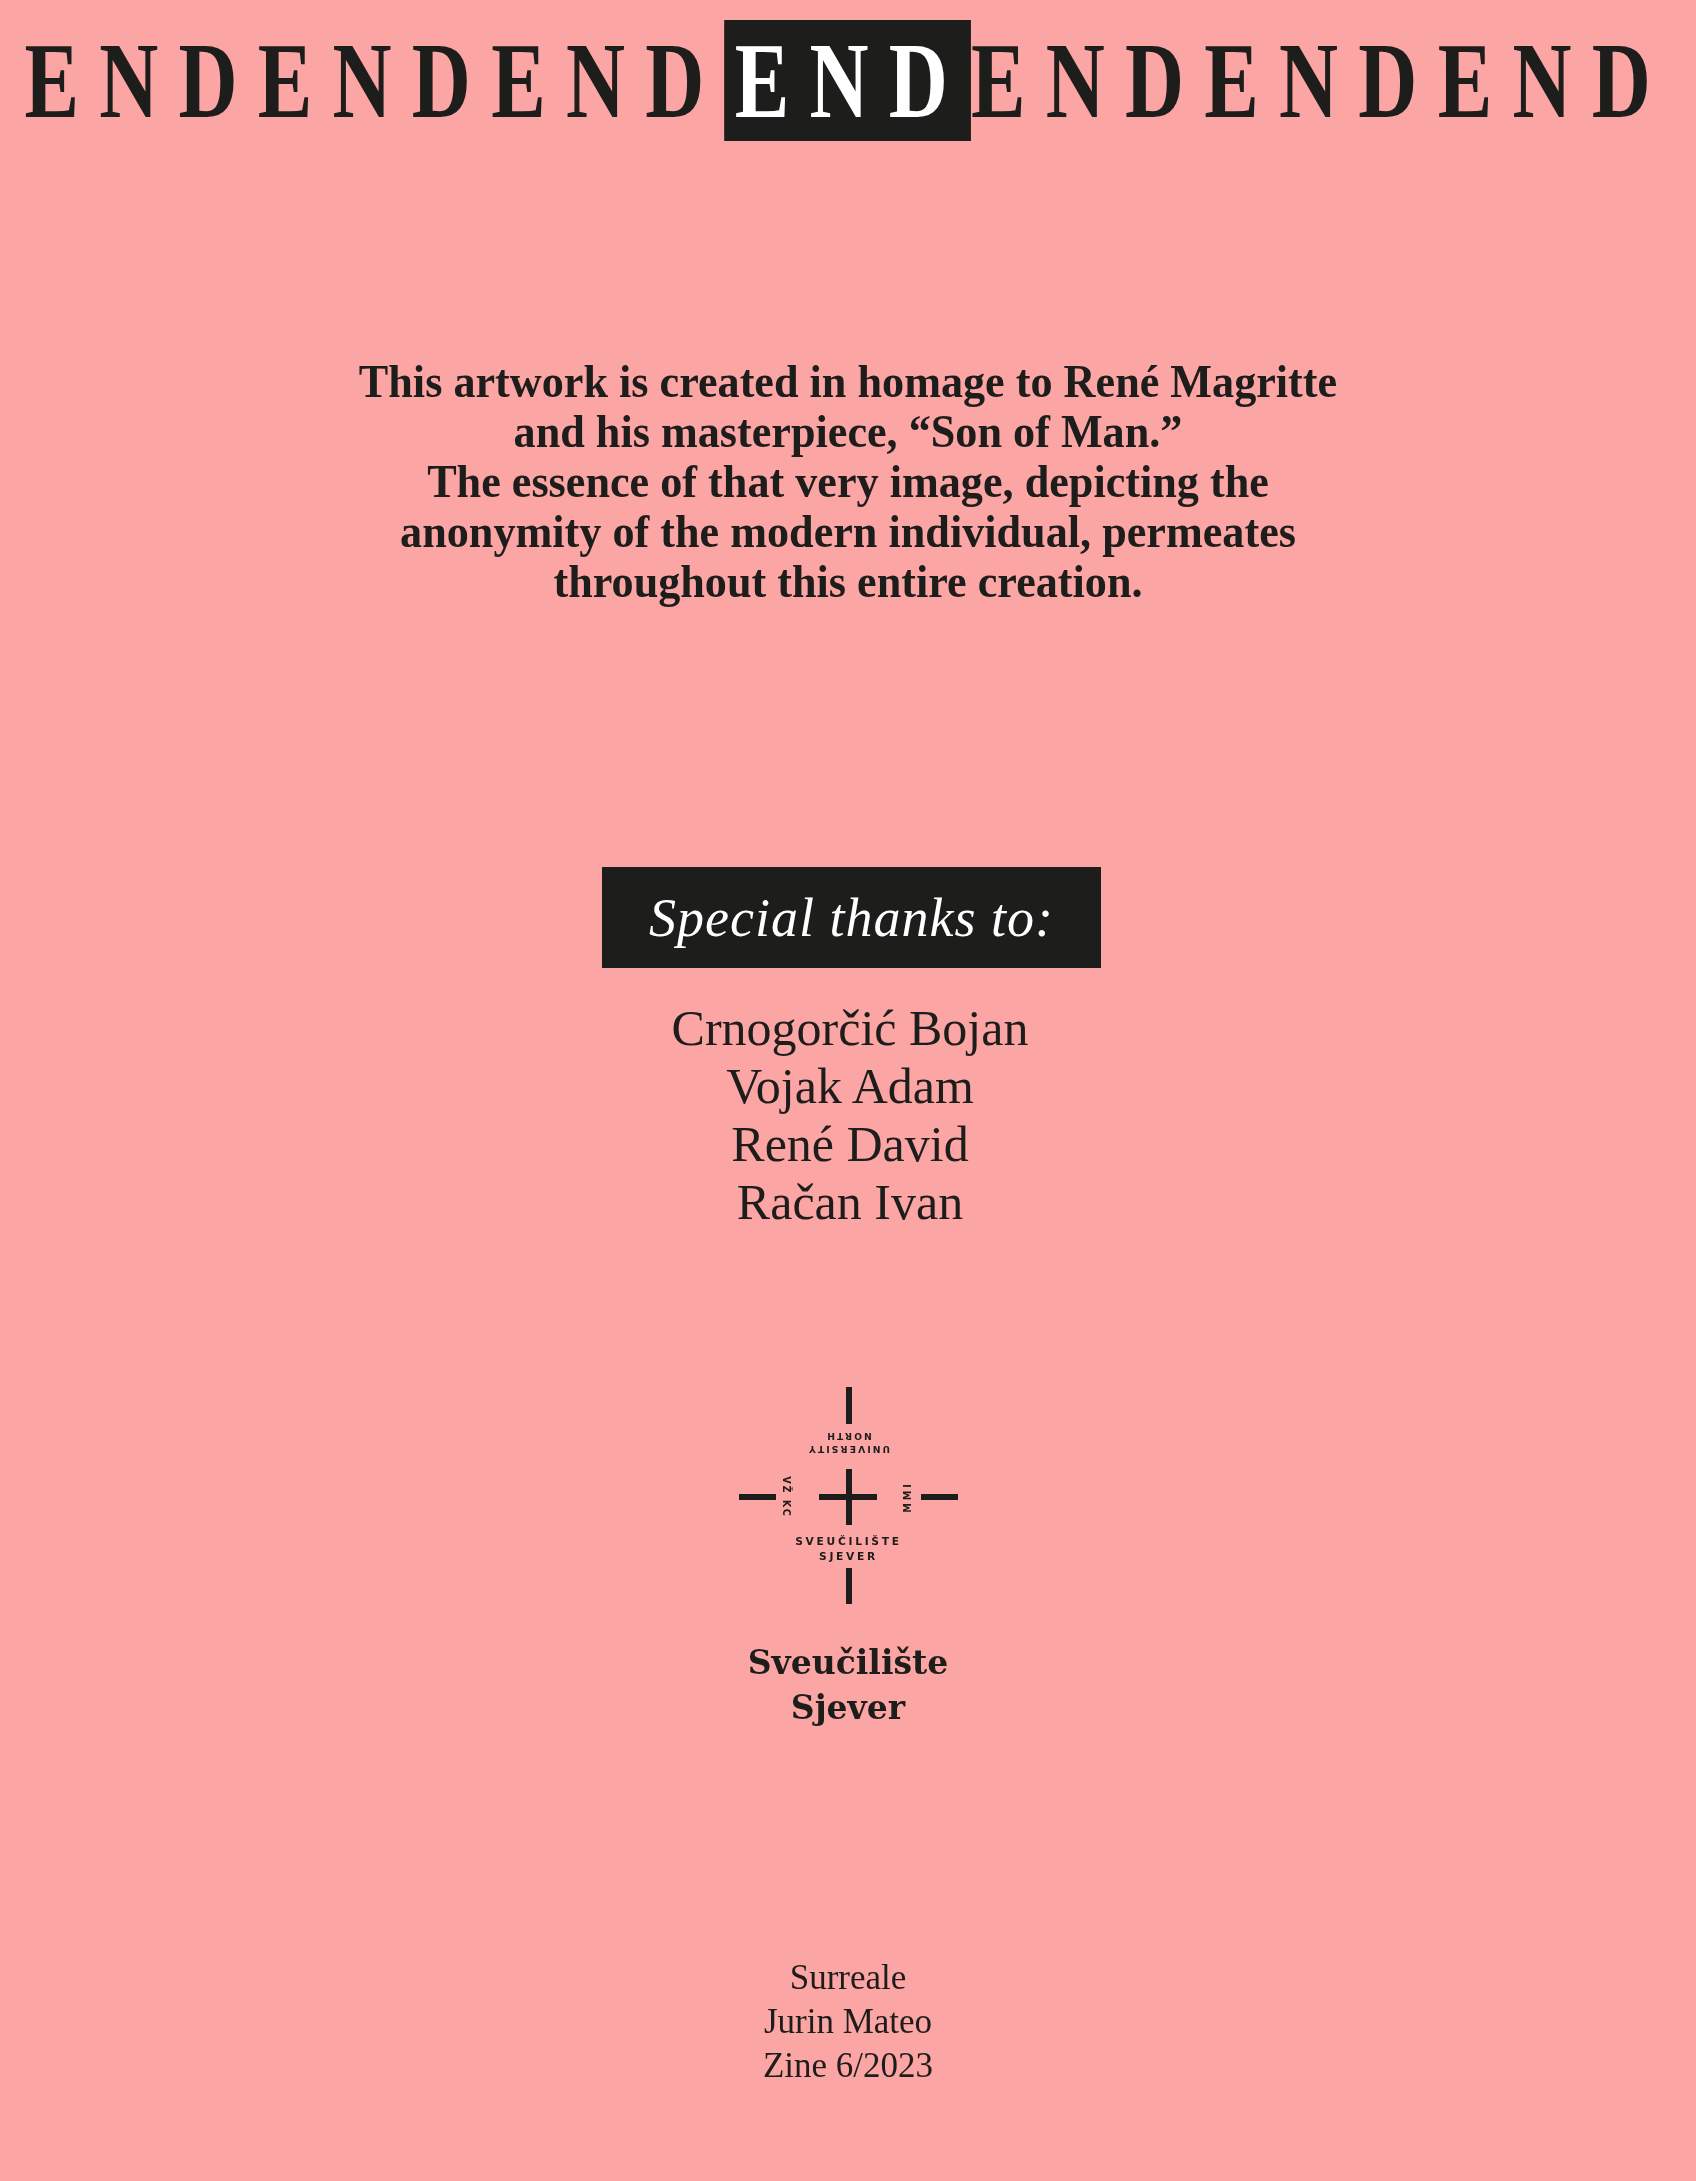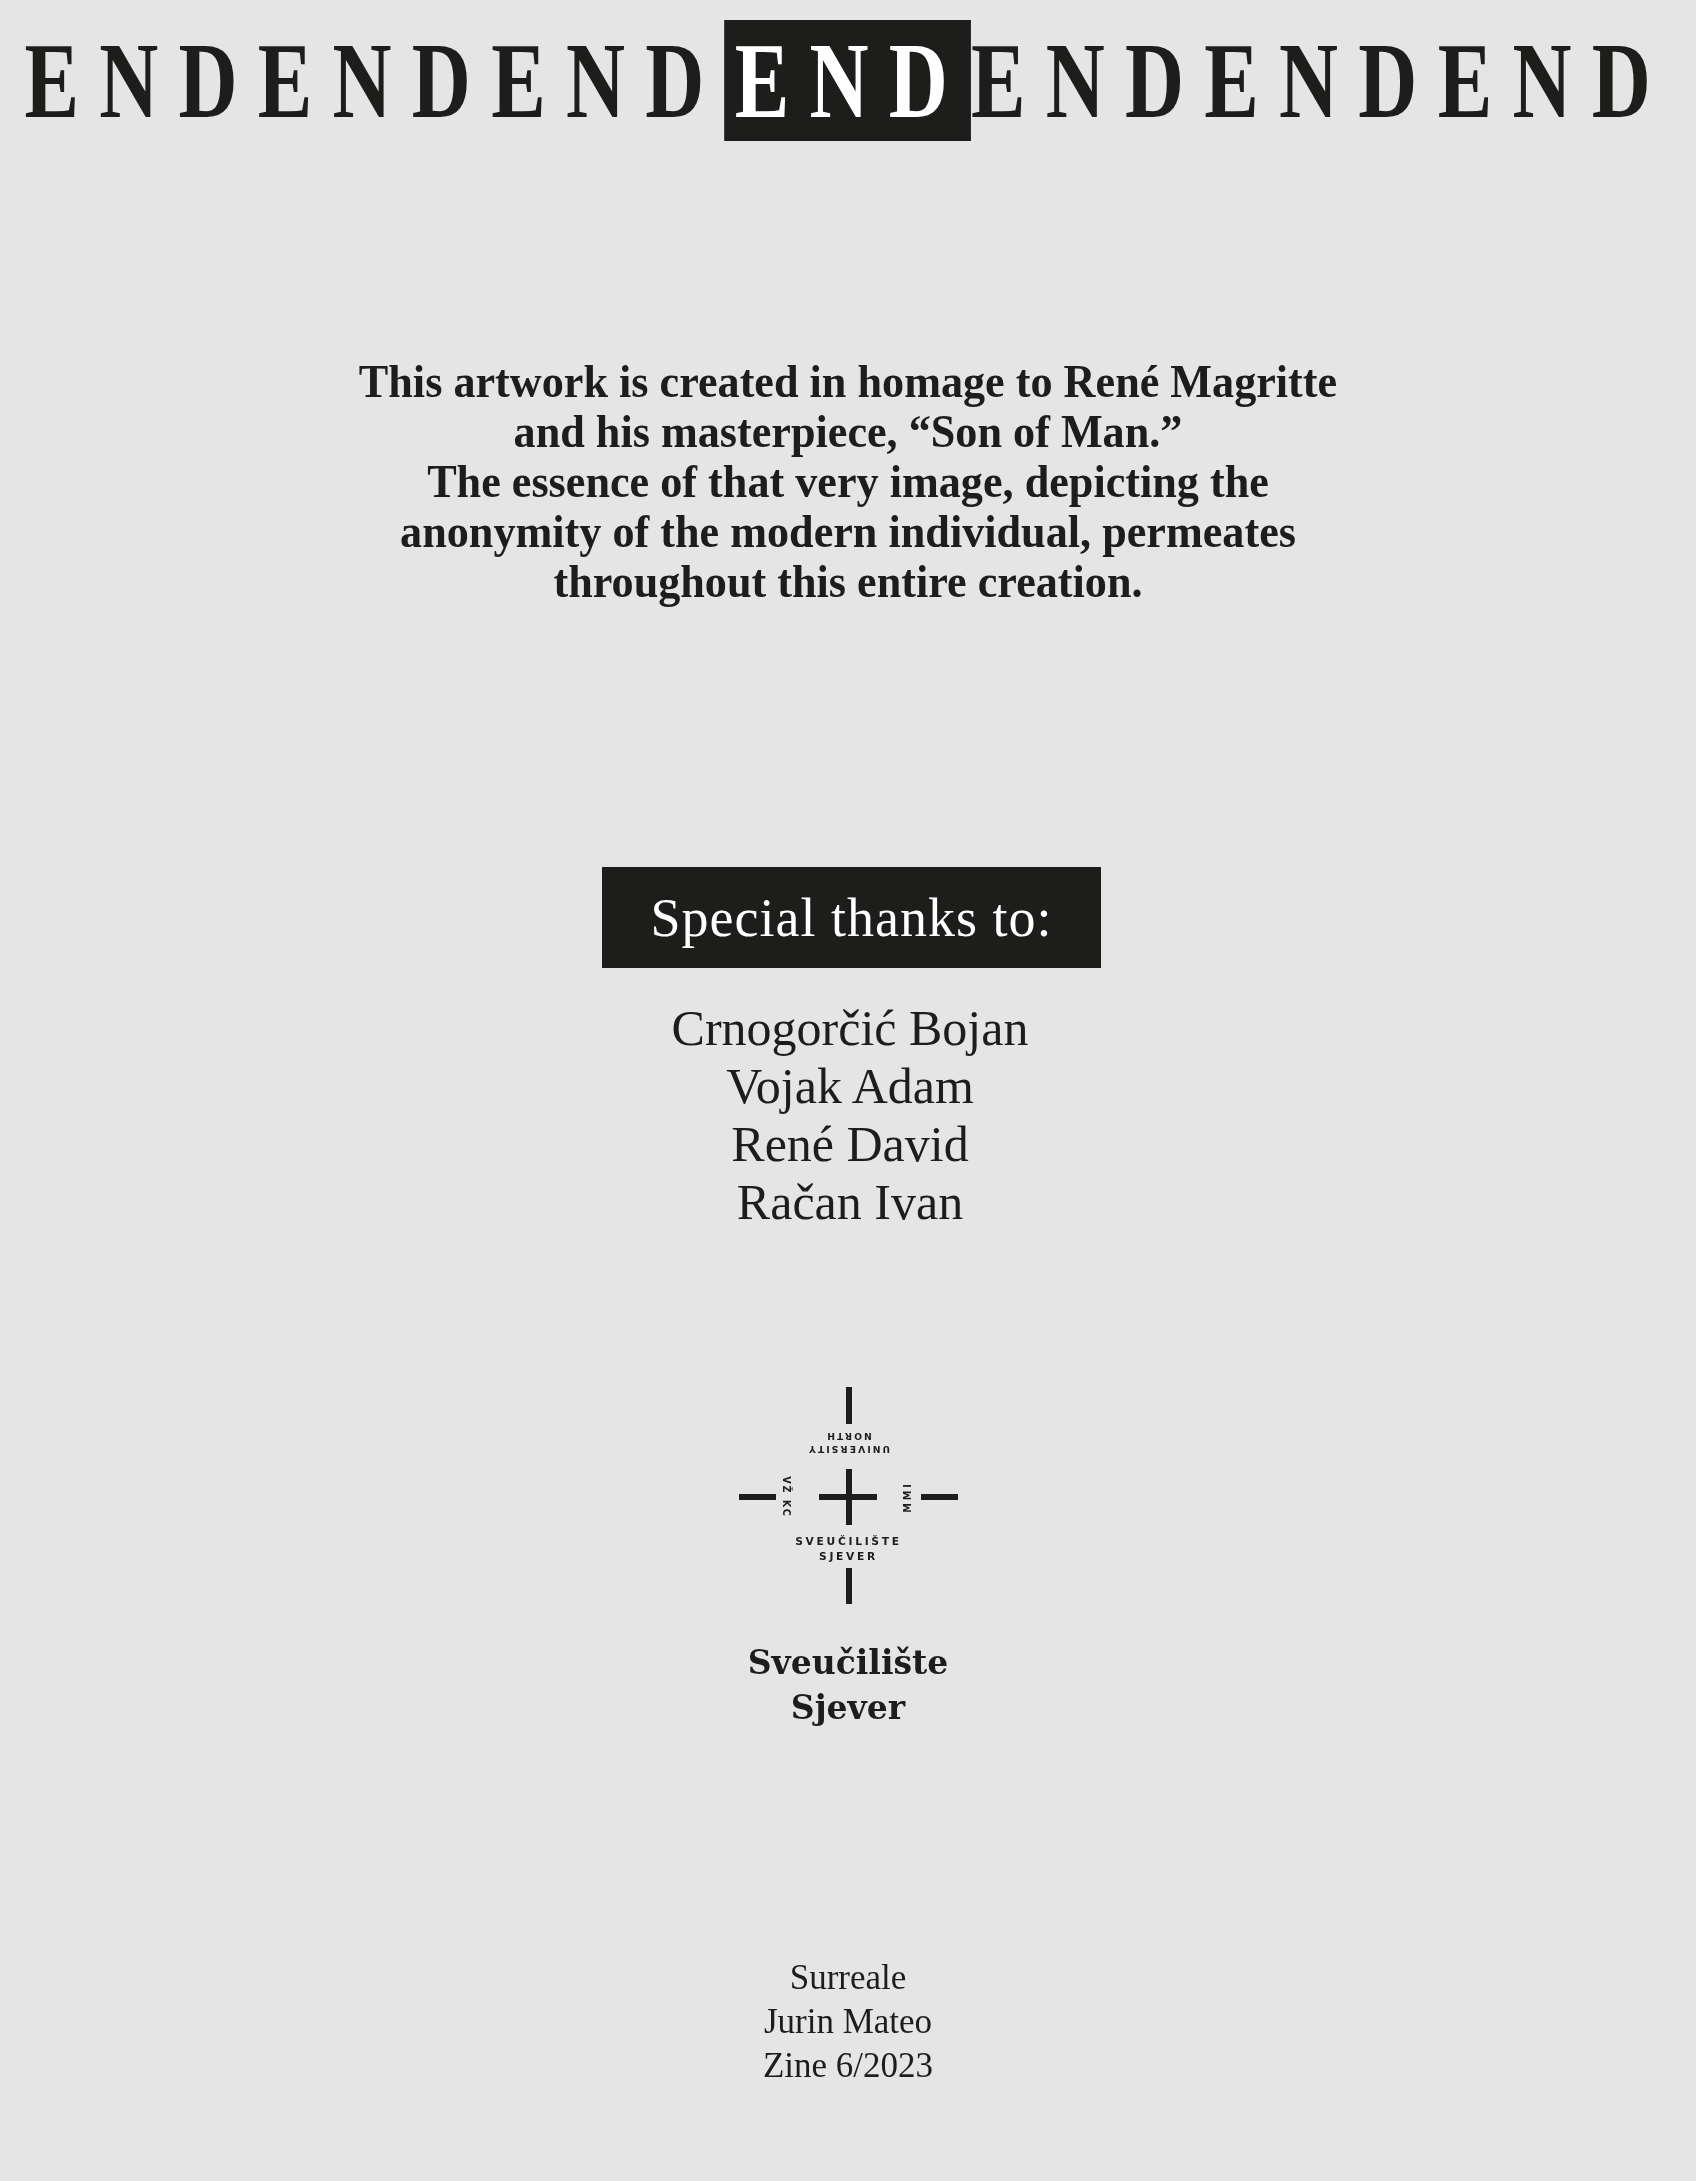--- a/index.html
+++ b/index.html
@@ -1,38 +1,38 @@
 <!DOCTYPE html>
 <html><head>
 <meta charset="utf-8">
 <style>
   html,body{margin:0;padding:0;background:#ffffff;}
   .page{
-    position:relative;width:1696px;height:2181px;background:#e5e5e5;
+    position:relative;width:1696px;height:2181px;background:#fca5a5;
     color:#1d1d1b;font-family:"Liberation Serif",serif;overflow:hidden;
   }
   
   .title-row{position:absolute;top:0;left:0;width:100%;display:flex;justify-content:center;}
   .title{
     white-space:nowrap;font-weight:bold;font-size:109px;line-height:1.15;
     letter-spacing:27px;margin-top:17.5px;transform:scaleX(0.75);transform-origin:center top;
   }
   .t-mid{background:#1d1d1b;color:#ffffff;padding:0 3.9px 0 13.6px;}
   
   .intro{
     position:absolute;top:356px;left:0;width:100%;text-align:center;
     font-weight:bold;font-size:47px;line-height:50px;white-space:pre-line;
     transform:scaleX(0.94);transform-origin:center top;
   }
   
   .special-box{
     position:absolute;left:602px;top:867px;width:499px;height:101px;
     background:#1d1d1b;display:flex;align-items:center;justify-content:center;
   }
-  .special-box span{color:#ffffff;font-size:54px;letter-spacing:1px;}
+  .special-box span{color:#ffffff;font-size:54px;letter-spacing:1px;font-style:italic;}
   
   .names{
     position:absolute;top:997px;left:0;width:100%;margin:2px;padding:0;list-style:none;
     text-align:center;font-size:50px;line-height:58px;
   }
   
   .logo{position:absolute;left:737px;top:1387px;width:223px;height:217px;}
   .logo .bar{position:absolute;background:#1d1d1b;}
   .tick-top{left:109px;top:0;width:5.8px;height:37px;}
   .tick-bottom{left:109px;top:181px;width:5.8px;height:36px;}

